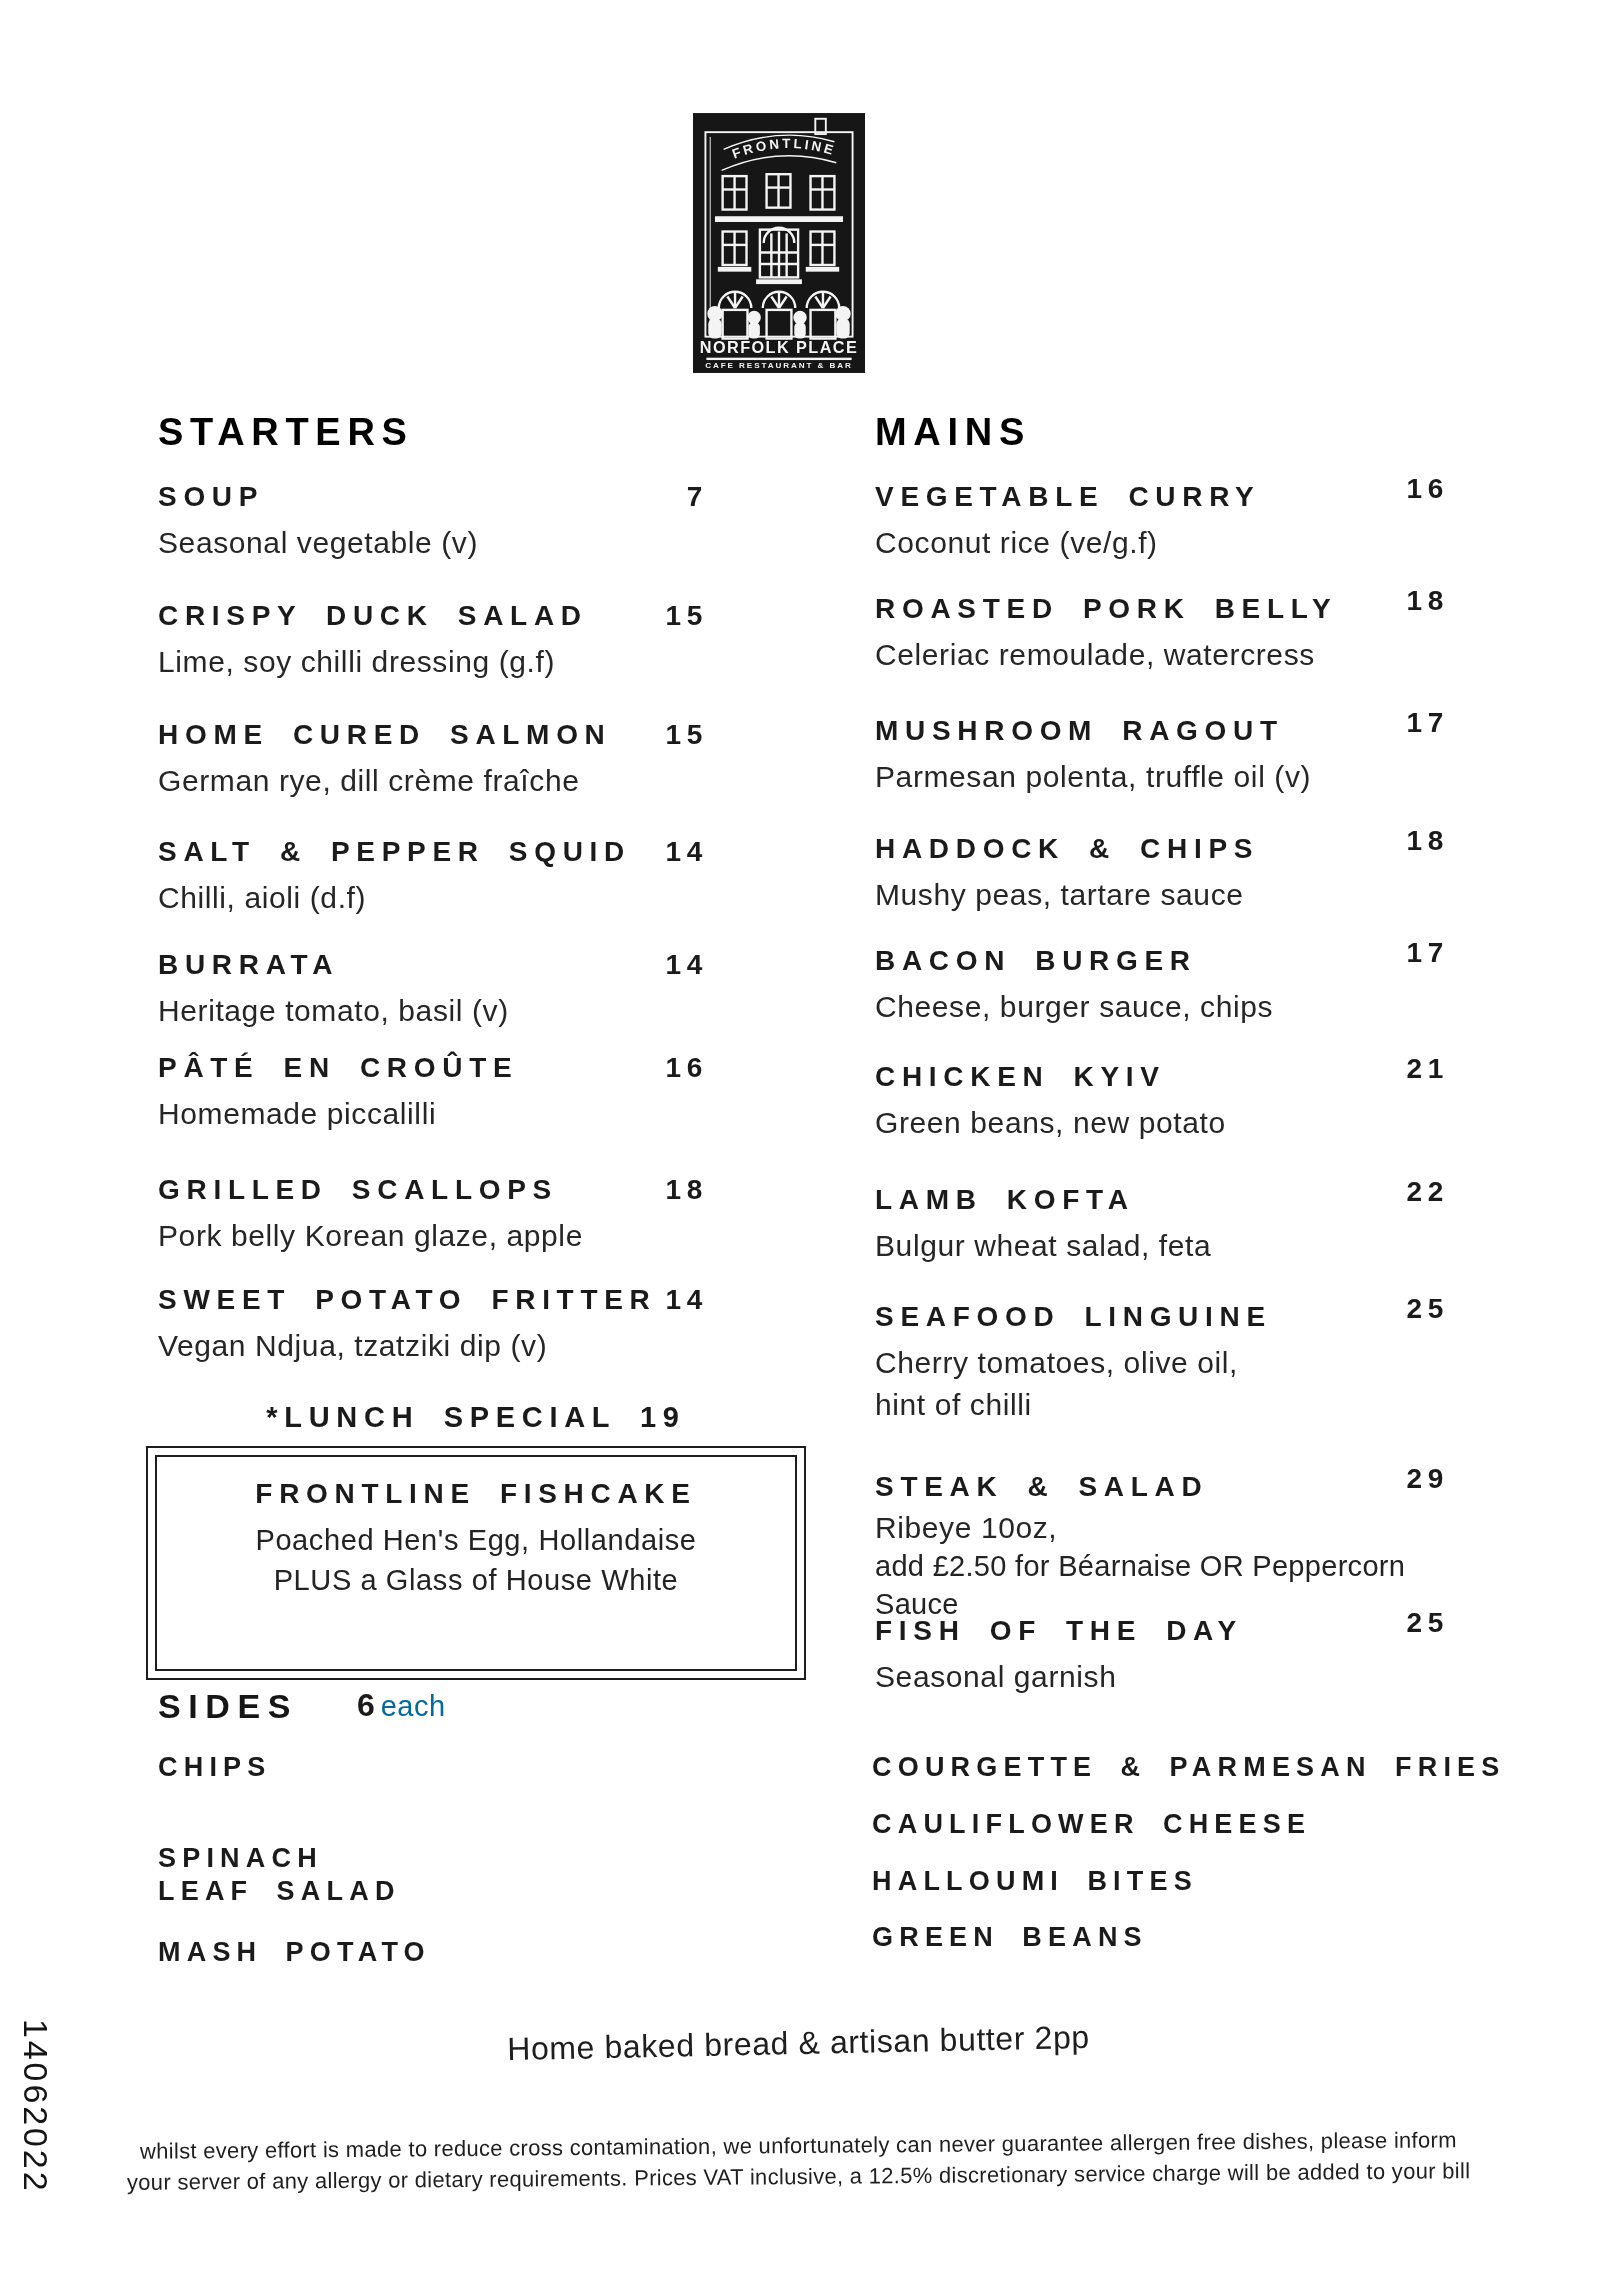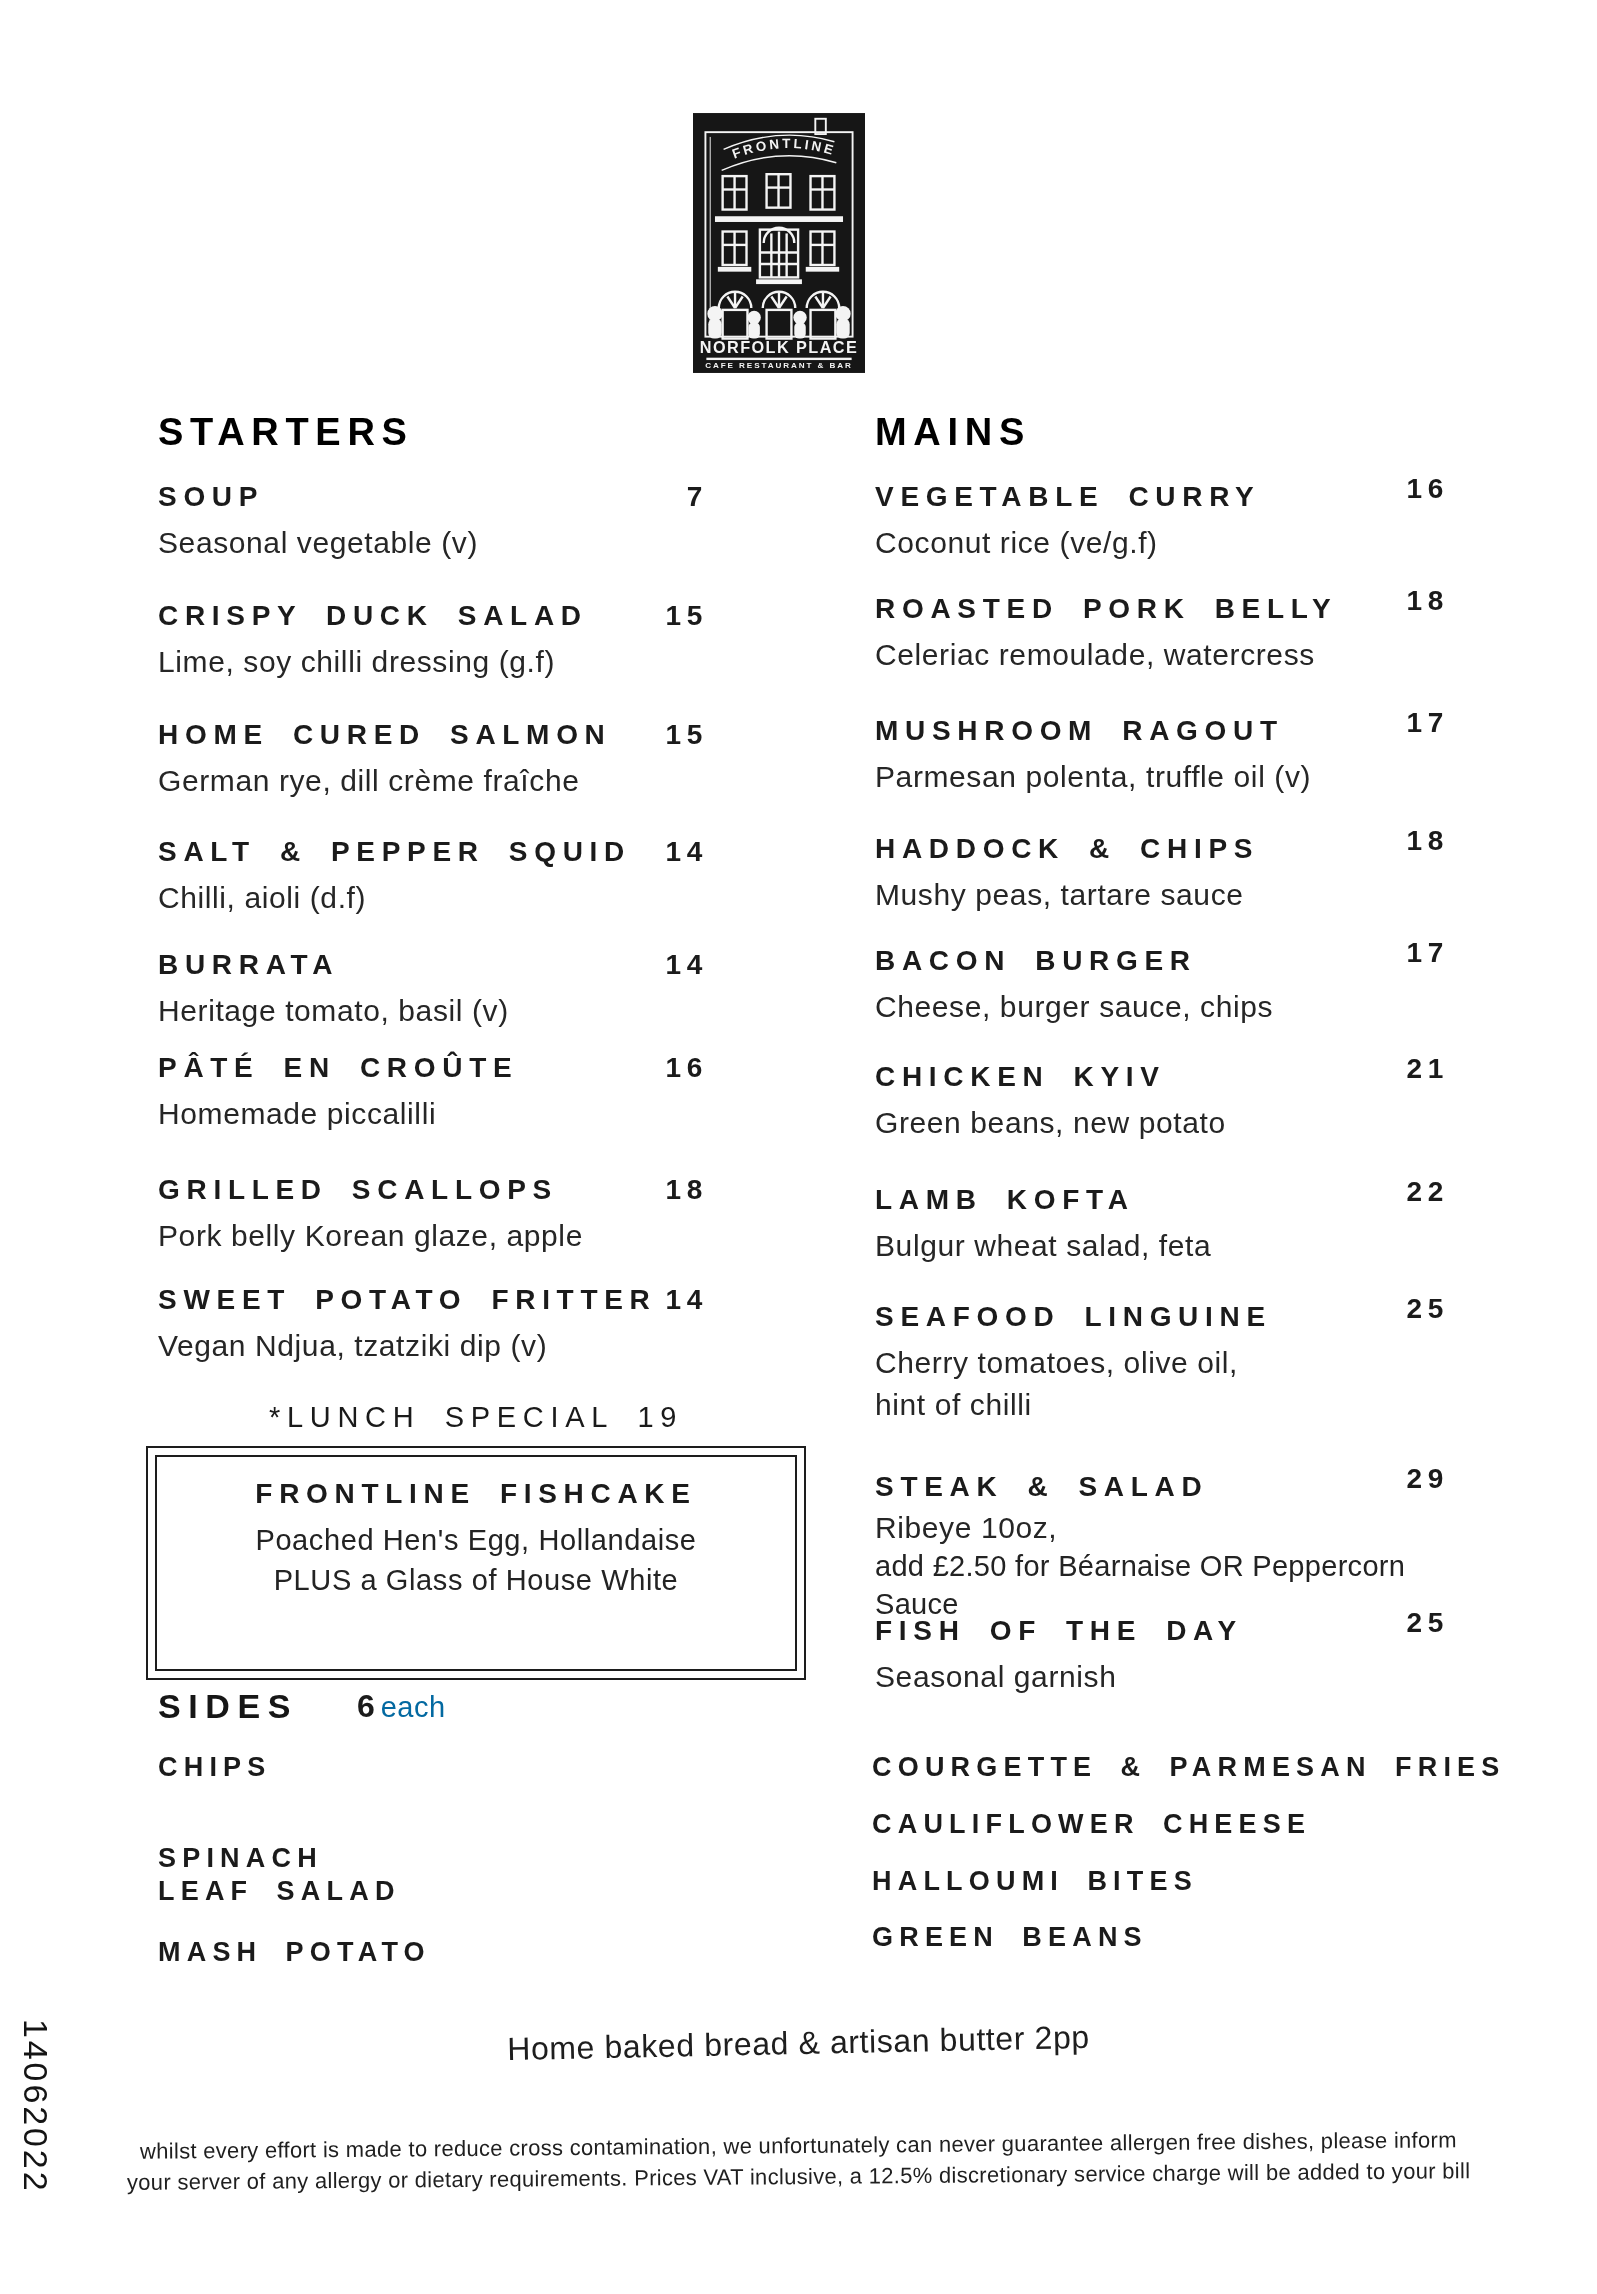--- a/index.html
+++ b/index.html
@@ -18,30 +18,30 @@
   .item.R{left:875px;width:574px;}
   .row{display:flex;justify-content:space-between;align-items:baseline;line-height:32.5px;}
   .t{font-weight:bold;font-size:28px;letter-spacing:6.7px;word-spacing:9.6px;color:#1b1b1b;white-space:nowrap;}
   .t.sm{font-size:27px;letter-spacing:6.2px;}
   .p{font-weight:bold;font-size:28px;letter-spacing:5.7px;color:#1b1b1b;}
   .item.R .p{position:relative;top:-7.6px;}
   .d{font-size:30px;letter-spacing:0.6px;margin-top:8.6px;line-height:42px;color:#262626;white-space:pre-line;}
   .note{font-size:29px;letter-spacing:0.3px;line-height:38px;color:#232323;}
   
   .special-title{position:absolute;left:146px;top:1401px;width:660px;text-align:center;
-    font-size:29px;font-weight:normal;letter-spacing:6.7px;word-spacing:9.6px;color:#1a1a1a;}
+    font-size:29px;font-weight:bold;letter-spacing:6.7px;word-spacing:9.6px;color:#1a1a1a;}
   .special-box{position:absolute;left:146px;top:1446px;width:660px;height:234px;
     border:2.9px solid #1d1d1d;box-sizing:border-box;}
   .special-inner{position:absolute;left:6.7px;top:6.7px;right:6.7px;bottom:6.7px;
     border:2.9px solid #1d1d1d;text-align:center;padding-top:21px;box-sizing:border-box;}
   .sp-dish{font-size:28px;font-weight:bold;letter-spacing:6.7px;word-spacing:9.6px;line-height:32.5px;color:#1b1b1b;}
   .sp-line{font-size:29px;letter-spacing:0.6px;line-height:40px;color:#232323;}
   .sp-line:nth-of-type(2){margin-top:9.6px;}
   
-  .sides-hdr{position:absolute;left:158px;top:1687px;display:flex;align-items:center;}
+  .sides-hdr{position:absolute;left:158px;top:1687px;display:flex;align-items:flex-start;}
   .h2{font-size:34px;font-weight:bold;letter-spacing:7.6px;color:#161616;}
   .sides-price{margin-left:59px;}
   .sides-price b{font-size:32px;letter-spacing:1px;color:#1b1b1b;}
   .sides-price .each{font-size:29px;font-weight:normal;margin-left:4.8px;letter-spacing:0.5px;color:#0369a1;}
   .xside{position:absolute;}
   
   .bread{position:absolute;left:0;top:2025px;width:1597px;text-align:center;
     font-size:32px;letter-spacing:0.6px;color:#1e1e1e;transform:rotate(-1.2deg);}
   .fineprint{position:absolute;left:120px;top:2130px;width:1357px;text-align:center;
     font-size:22px;line-height:31px;letter-spacing:0.3px;color:#1f1f1f;transform:rotate(-0.5deg);}

